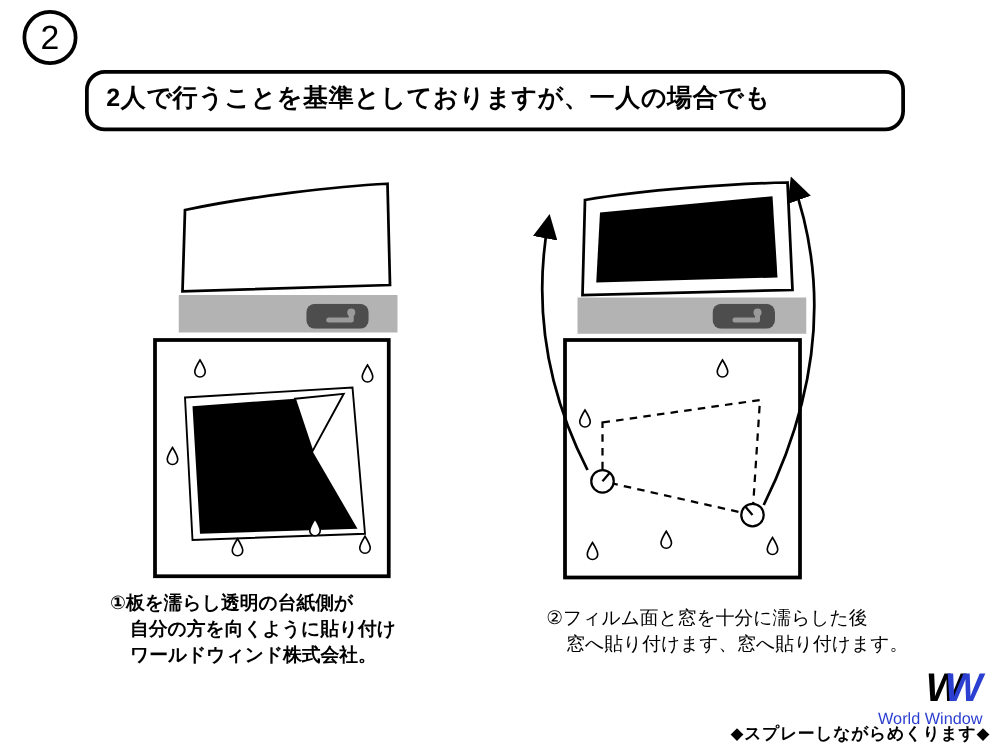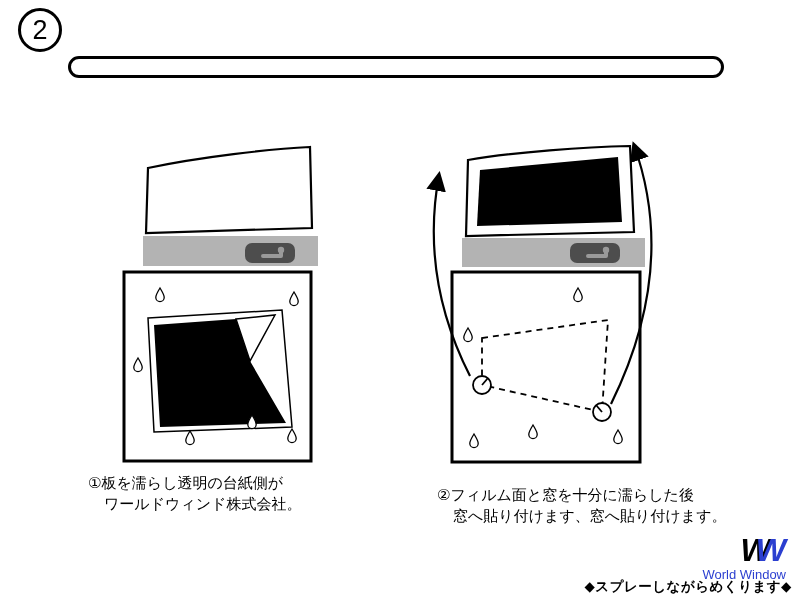--- a/index.html
+++ b/index.html
@@ -55,20 +55,21 @@
         <path d="M0,0 L10,5 L0,10 z" fill="#000"></path>
       </marker>
     </defs>
   </svg>
 
   <div class="step-circle">
     <span>2</span>
   </div>
 
   <div class="bubble">
+    <span class="line">2人で行うことを基準としておりますが、一人の場合でも</span>
   </div>
 
   <svg class="illustration" style="left:110px; top:135px;" width="230" height="340" viewBox="0 0 230 340">
 
     <path d="M38,33 C 90,22 160,14 200,12 L202,93 L36,98 Z" fill="#ffffff" stroke="#000" stroke-width="2.2"></path>
 
     <rect x="33" y="101" width="175" height="30" fill="#b3b3b3"></rect>
     <use href="#squeegee" x="135" y="108" width="50" height="20"></use>
 
     <rect x="14" y="137" width="187" height="189" fill="#ffffff" stroke="#000" stroke-width="3"></rect>
@@ -115,22 +116,23 @@
       <use href="#dropshape" x="59" y="306"></use>
       <use href="#dropshape" x="203" y="302"></use>
     </g>
 
     <g>
       <path d="M55,248 Q 5,150 24,47" fill="none" stroke="#000" stroke-width="2.2" marker-end="url(#arrow)"></path>
       <path d="M196,276 Q 263,140 219,17" fill="none" stroke="#000" stroke-width="2.2" marker-end="url(#arrow)"></path>
     </g>
   </svg>
 
-  <div class="caption" style="left:88px; top:472px;">
+  <div class="caption" style="left:88px; top:472px;font-weight:bold;">
     <span class="line">①板を濡らし透明の台紙側が</span>
+    <span class="line indent">自分の方を向くように貼り付け</span>
     <span class="line indent">ワールドウィンド株式会社。</span>
   </div>
 
   <div class="caption" style="left:437px; top:484px;">
     <span class="line">②フィルム面と窓を十分に濡らした後</span>
     <span class="line indent">窓へ貼り付けます、窓へ貼り付けます。</span>
   </div>
 
   <div class="logo">
     <div class="logo-ws">

